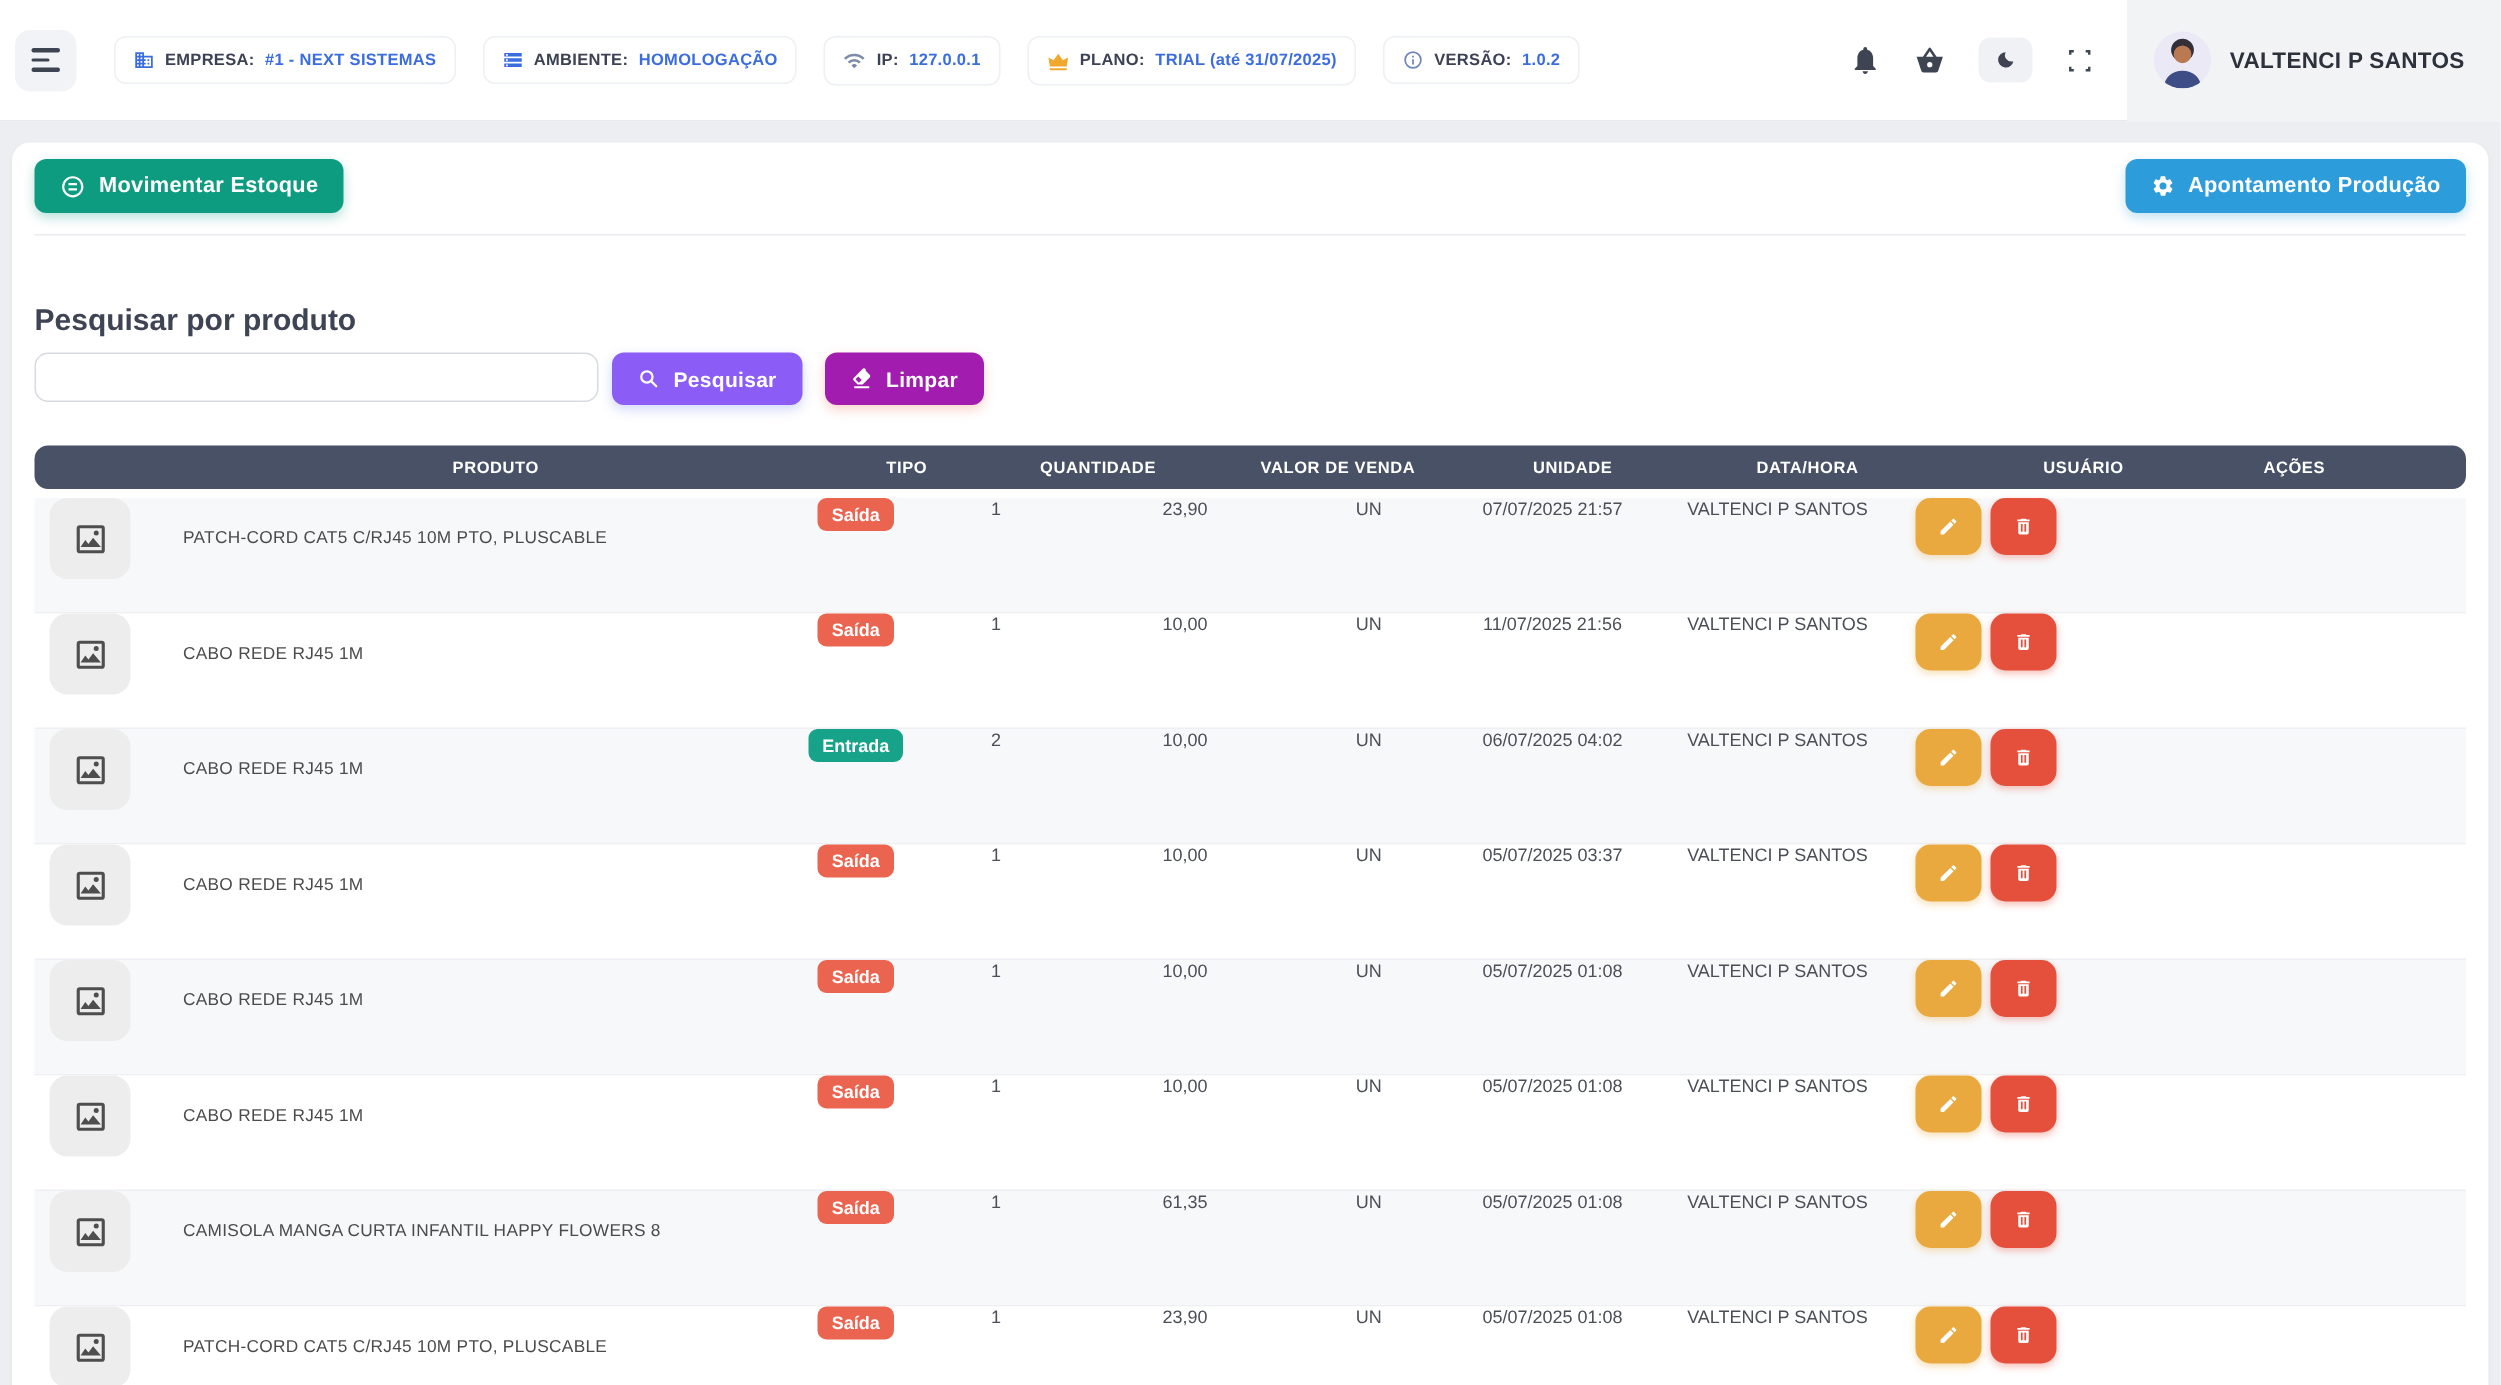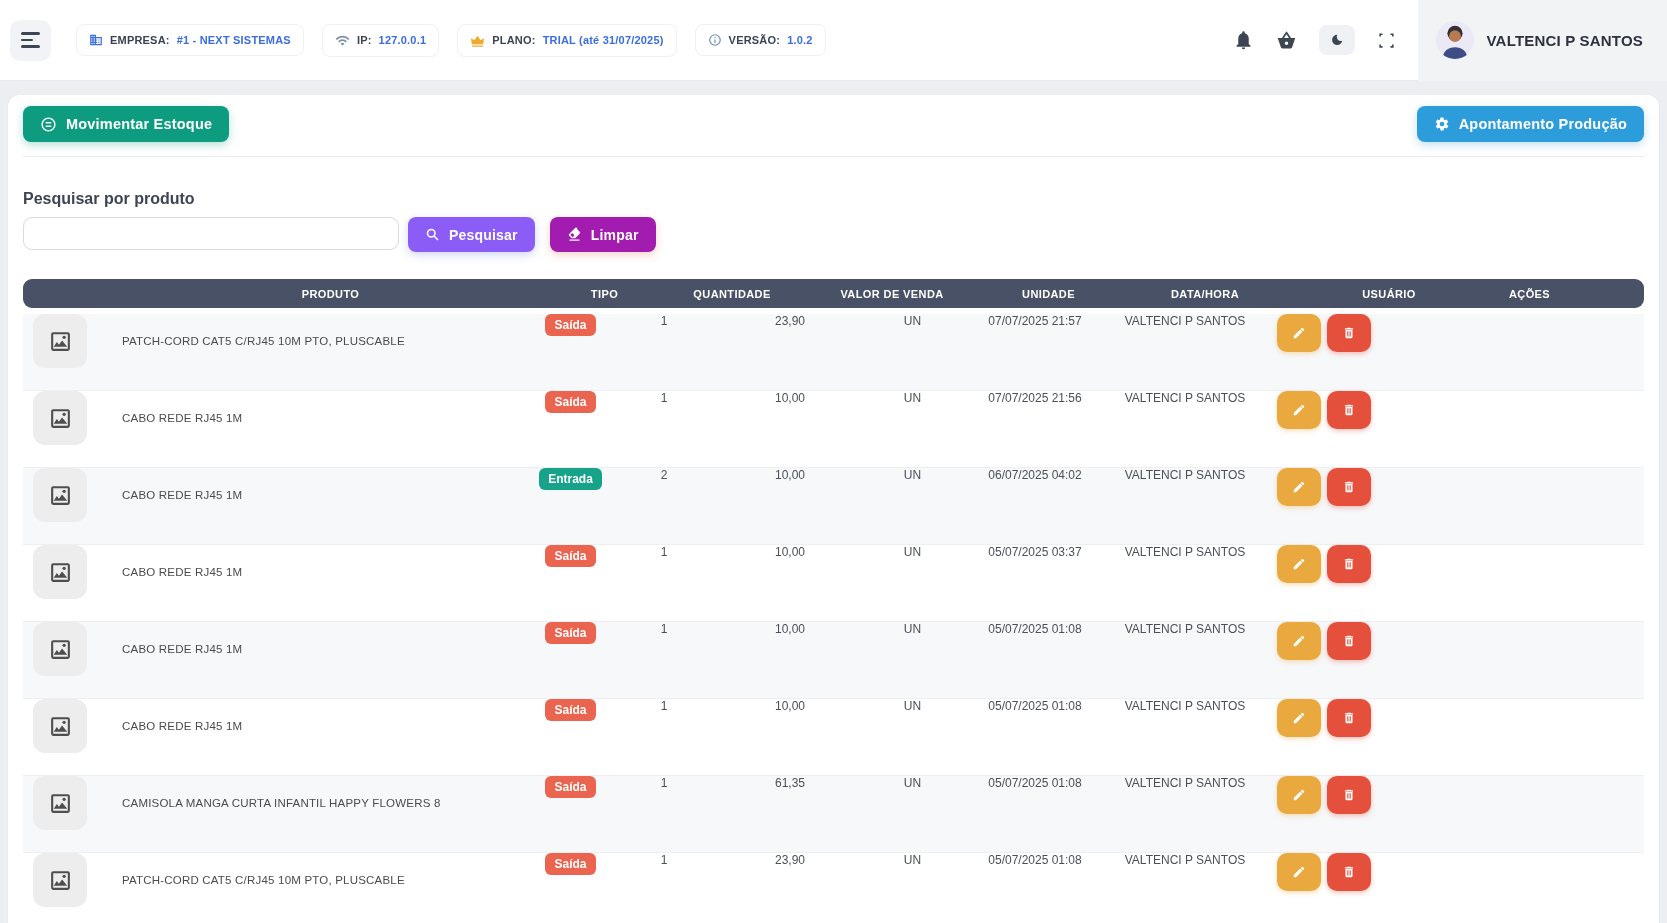--- a/index.html
+++ b/index.html
@@ -54,21 +54,21 @@
   }
   .actions-row { display:flex; align-items:center; }
   .btn { border:none; cursor:pointer; display:inline-flex; align-items:center; gap:9px;
          font-family:inherit; font-size:14.5px; font-weight:bold; color:#fff;
          height:36px; padding:0 17px; border-radius:8px; letter-spacing:.2px; }
   .btn-green { background:#0e9c81; box-shadow:0 3px 8px rgba(14,156,129,.3); }
   .btn-lightblue { background:#2d9cdb; box-shadow:0 3px 8px rgba(45,156,219,.3); margin-left:auto; }
 
   .divider { border:none; border-top:1px solid #e9ebef; margin-top:14px; }
 
-  .search-label { display:block; margin-top:33px; font-size:16px; font-weight:bold; color:#3f4454; }
+  .search-label { display:block; margin-top:46px; font-size:20px; font-weight:bold; color:#3f4454; }
   .search-row { display:flex; align-items:flex-start; margin-top:9px; }
   .search-input {
     width:376px; height:33px; border:1px solid #d7dae1; border-radius:9px;
     font-family:inherit; font-size:13px; padding:0 12px; color:#3e4452; outline:none; background:#fff;
   }
   .btn-search { background:#8b5cf6; margin-left:9px; font-size:14px; height:35px; box-shadow:0 3px 8px rgba(71,99,228,.25); }
   .btn-clear  { background:#a21caf; margin-left:15px; font-size:14px; height:35px; box-shadow:0 3px 8px rgba(233,79,45,.25); }
 
   
   .table { margin-top:27px; }
@@ -122,20 +122,27 @@
       <span></span>
   </button>
 
   <div class="chips">
     <div class="chip">
       <svg width="14" height="14" viewBox="0 0 24 24">
           <path fill="#3b6ce0" d="M12 7V3H2v18h20V7H12zM6 19H4v-2h2v2zm0-4H4v-2h2v2zm0-4H4V9h2v2zm0-4H4V5h2v2zm4 12H8v-2h2v2zm0-4H8v-2h2v2zm0-4H8V9h2v2zm0-4H8V5h2v2zm10 12h-8v-2h2v-2h-2v-2h2v-2h-2V9h8v10zm-2-8h-2v2h2v-2zm0 4h-2v2h2v-2z"></path>
         </svg>
       <span class="lbl">EMPRESA:</span>
       <span class="val">#1 - NEXT SISTEMAS</span>
+    </div>
+    <div class="chip">
+      <svg width="14" height="14" viewBox="0 0 24 24">
+          <path fill="#3b6ce0" d="M2 20h20v-4H2v4zm2-3h2v2H4v-2zM2 4v4h20V4H2zm4 3H4V5h2v2zm-4 7h20v-4H2v4zm2-3h2v2H4v-2z"></path>
+        </svg>
+      <span class="lbl">AMBIENTE:</span>
+      <span class="val">HOMOLOGAÇÃO</span>
     </div>
     <div class="chip">
       <svg width="15" height="15" viewBox="0 0 24 24">
           <path fill="#7d8aa8" d="M1 9l2 2a12.73 12.73 0 0 1 18 0l2-2A15.57 15.57 0 0 0 1 9zm8 8l3 3 3-3a4.24 4.24 0 0 0-6 0zm-4-4l2 2a7.07 7.07 0 0 1 10 0l2-2a9.9 9.9 0 0 0-14 0z"></path>
         </svg>
       <span class="lbl">IP:</span>
       <span class="val">127.0.0.1</span>
     </div>
     <div class="chip">
       <svg width="15" height="15" viewBox="0 0 24 24">
@@ -279,21 +286,21 @@
           <path fill="#4e4e4e" d="M13.5 11l-3 4-2-2.5L5.5 17h13l-5-6z"></path>
           <circle fill="#4e4e4e" cx="15.5" cy="8" r="1.6"></circle>
         </svg>
       </div>
       <span class="prod-name">CABO REDE RJ45 1M</span>
     </div>
     <div class="td col-tipo"><span class="badge badge-saida">Saída</span></div>
     <div class="td col-qtd">1</div>
     <div class="td col-valor">10,00</div>
     <div class="td col-unidade">UN</div>
-    <div class="td col-data">07/07/2025 21:56</div>
+    <div class="td col-data">11/07/2025 21:56</div>
     <div class="td col-usuario">VALTENCI P SANTOS</div>
     <div class="td col-acoes">
       <button class="act-btn act-edit">
         <svg width="14" height="14" viewBox="0 0 24 24">
                 <path fill="#fff" d="M3 17.25V21h3.75L17.81 9.94l-3.75-3.75L3 17.25zM20.71 7.04a1 1 0 0 0 0-1.41l-2.34-2.34a1 1 0 0 0-1.41 0l-1.83 1.83 3.75 3.75 1.83-1.83z"></path>
               </svg>
       </button>
       <button class="act-btn act-delete">
         <svg width="14" height="14" viewBox="0 0 24 24">
                 <path fill="#fff" d="M6 19a2 2 0 0 0 2 2h8a2 2 0 0 0 2-2V7H6v12zM9 9h2v9H9V9zm4 0h2v9h-2V9zM19 4h-3.5l-1-1h-5l-1 1H5v2h14V4z"></path>

